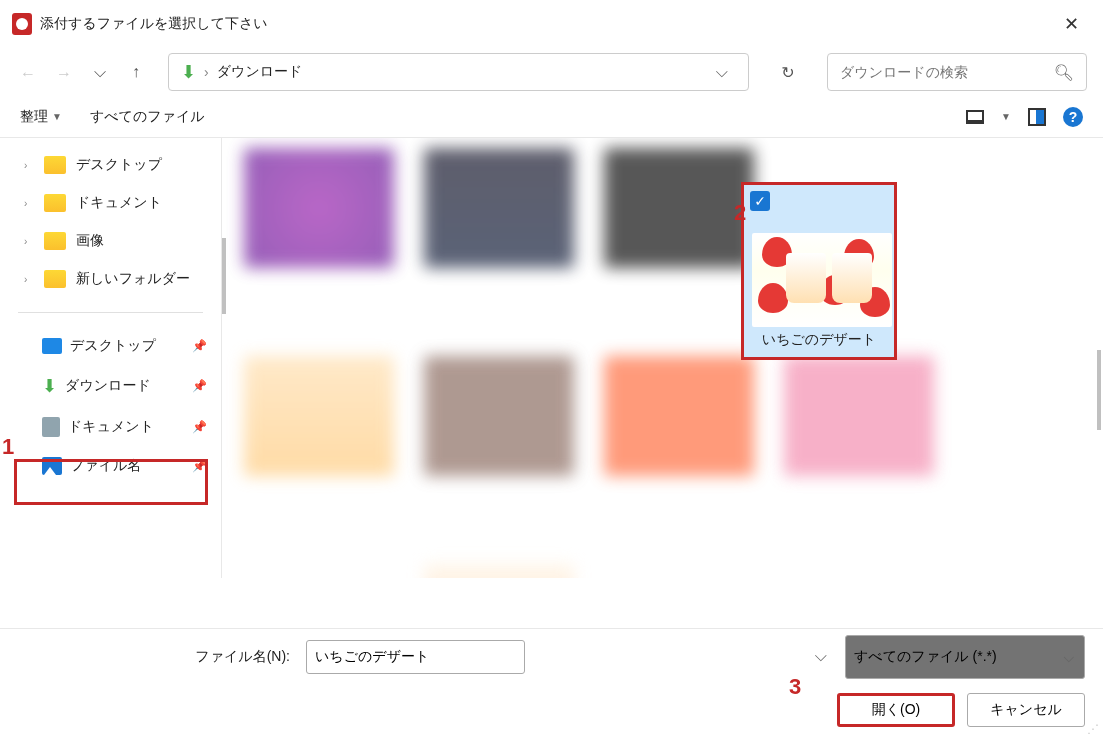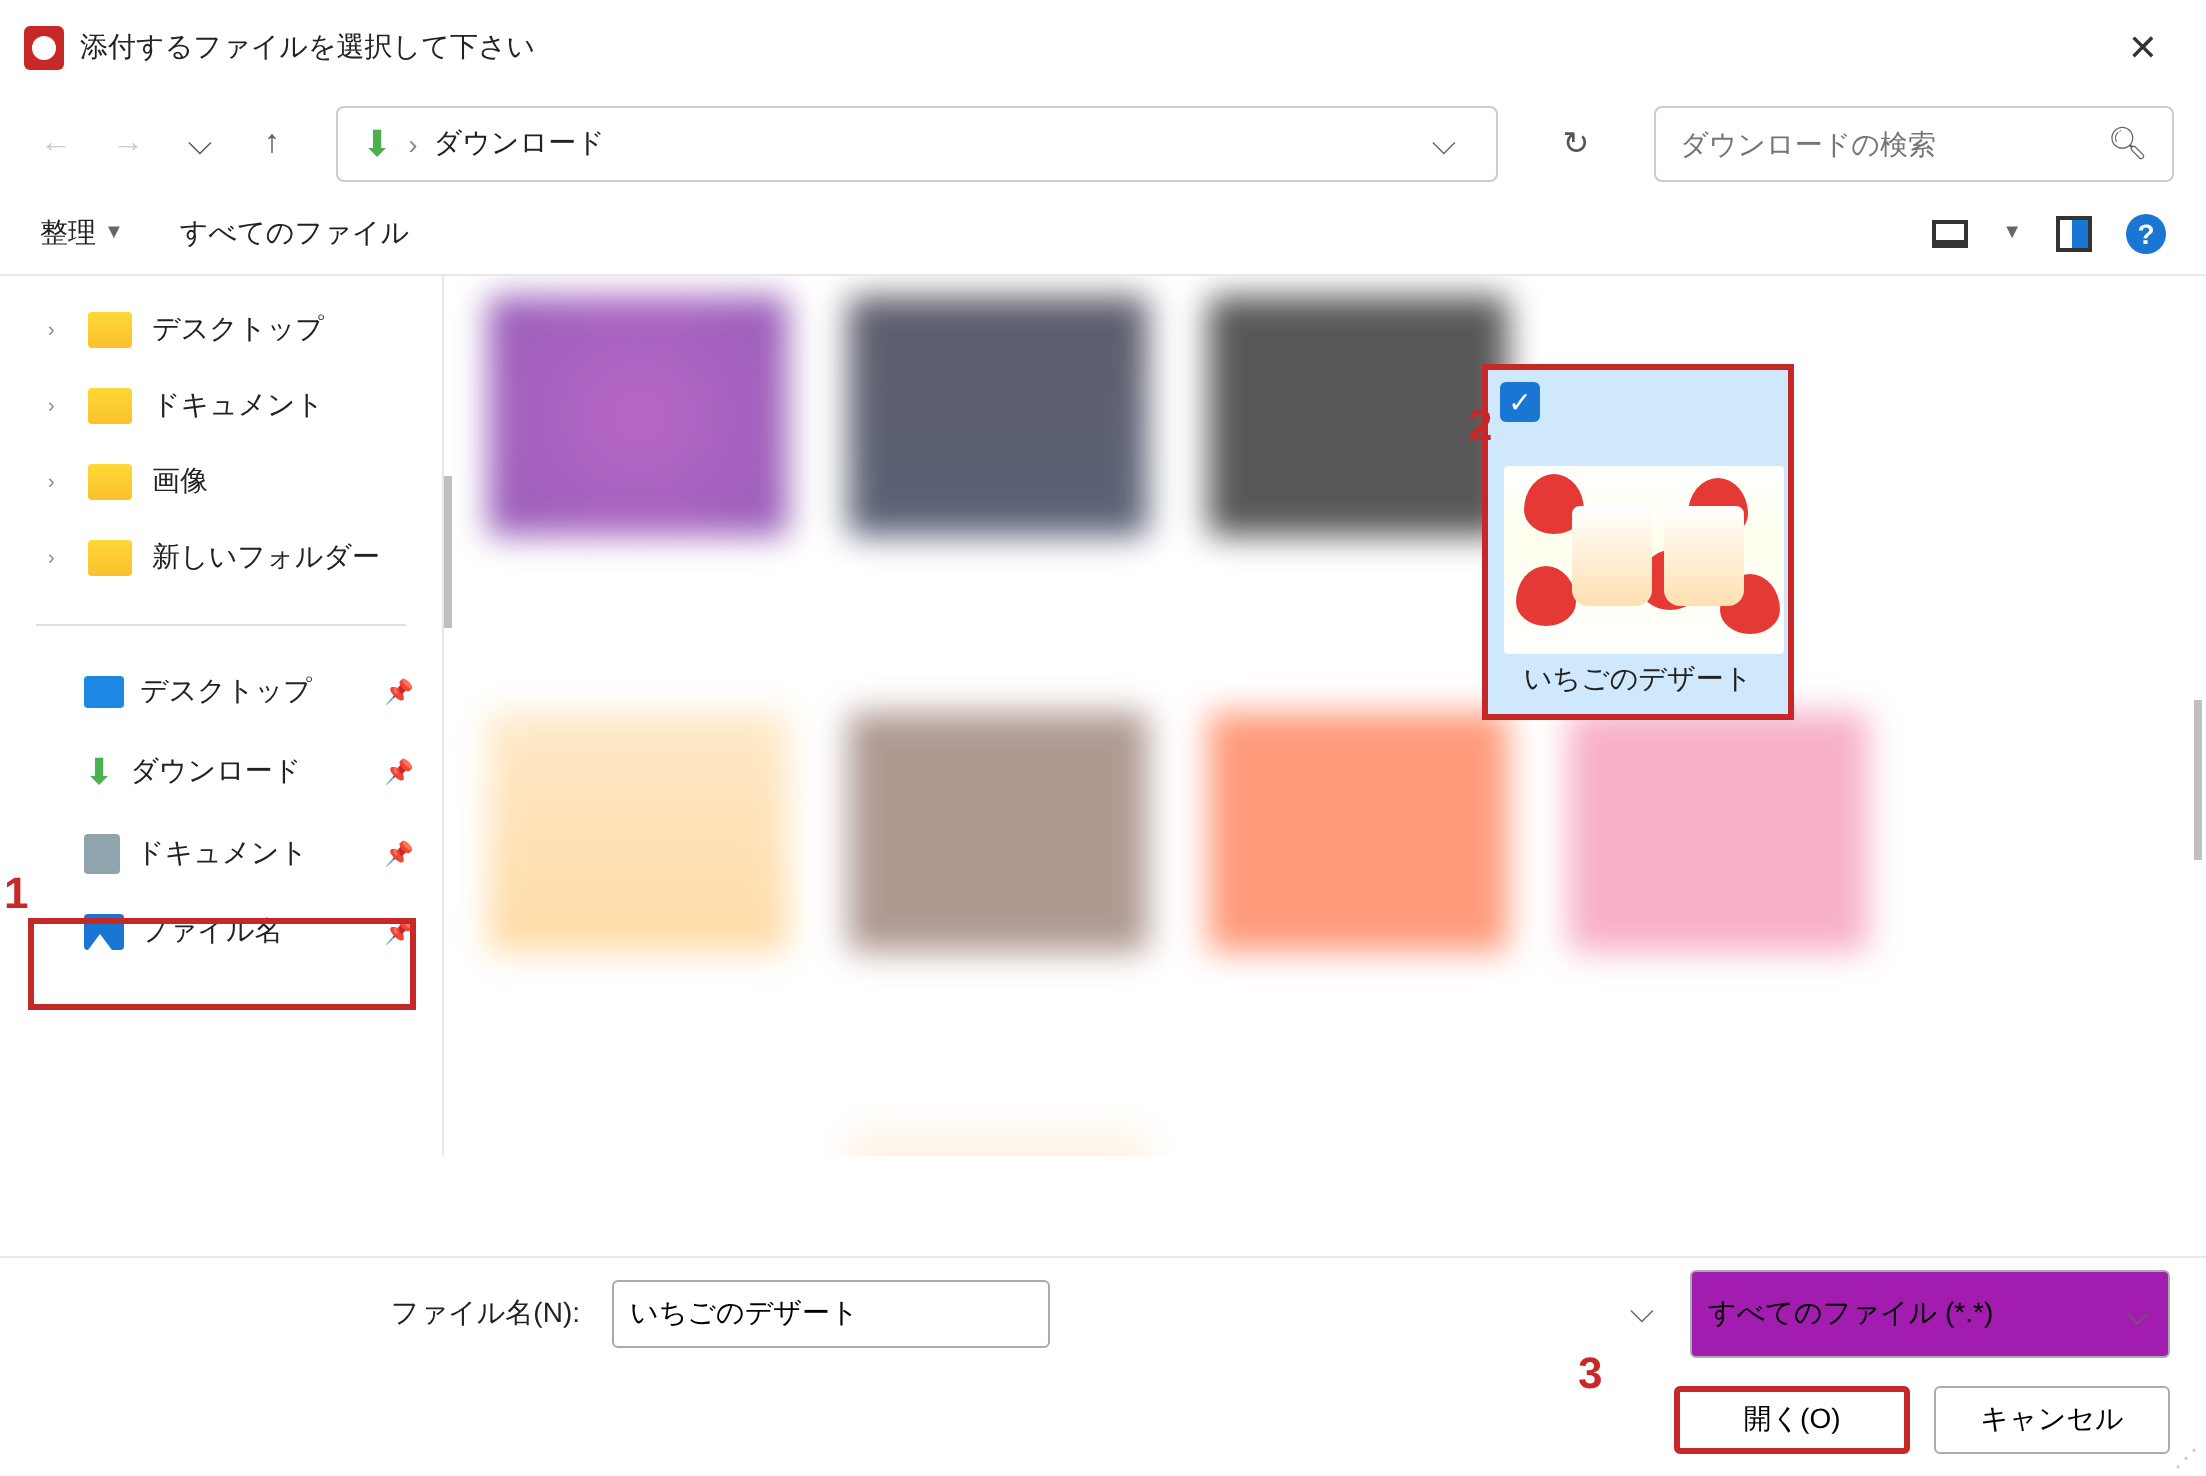--- a/index.html
+++ b/index.html
@@ -92,21 +92,21 @@
     .annot-1 { left: 2px; top: 434px; }
     .annot-2 { left: 734px; top: 200px; }
     .annot-3 { left: 789px; top: 674px; }
     
     
     .bottom-bar { position: absolute; bottom: 0; left: 0; right: 0; height: 110px; border-top: 1px solid #e8e8e8; padding: 0 18px; }
     .filename-row { display: flex; align-items: center; gap: 8px; margin-top: 6px; }
     .fn-label { font-size: 14px; color: #222; width: 280px; text-align: right; padding-right: 8px; }
     .fn-input { flex: 1; height: 34px; border: 1px solid #aaa; border-radius: 3px; padding: 0 8px; font-size: 14px; }
     .fn-input-drop { padding-right: 28px; position: relative; }
-    .filter-select { width: 240px; height: 44px; border: 1px solid #aaa; border-radius: 3px; padding: 0 8px; font-size: 14px; background: #a21caf; position: relative; display: flex; align-items: center; }
+    .filter-select { width: 240px; height: 44px; border: 1px solid #aaa; border-radius: 3px; padding: 0 8px; font-size: 14px; background: #737373; position: relative; display: flex; align-items: center; }
     .filter-select::after { content: '⌵'; position: absolute; right: 10px; color: #666; }
     .button-row { display: flex; justify-content: flex-end; gap: 12px; margin-top: 14px; }
     .btn { width: 118px; height: 34px; border: 1px solid #aaa; border-radius: 3px; background: #fff; font-size: 14px; cursor: pointer; display: flex; align-items: center; justify-content: center; }
     .btn-open { border: 3px solid #c62828; text-align: right; }
     .resize-grip { position: absolute; bottom: 2px; right: 4px; color: #ccc; font-size: 12px; }
   </style>
 </head>
 <body>
 
 <div class="title-bar">

